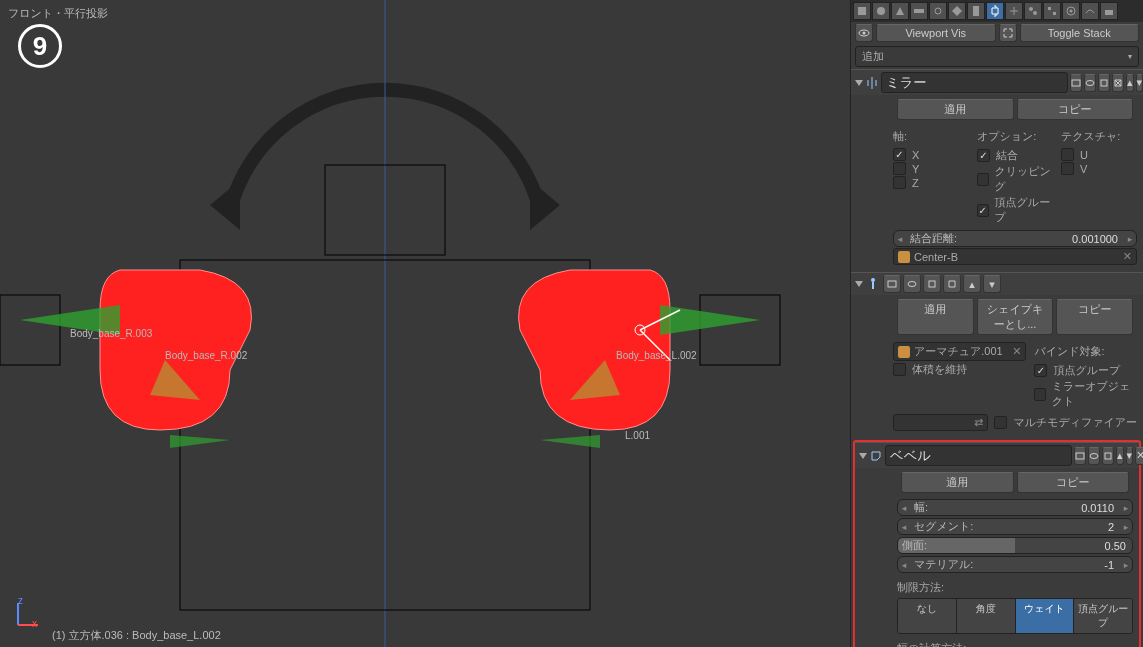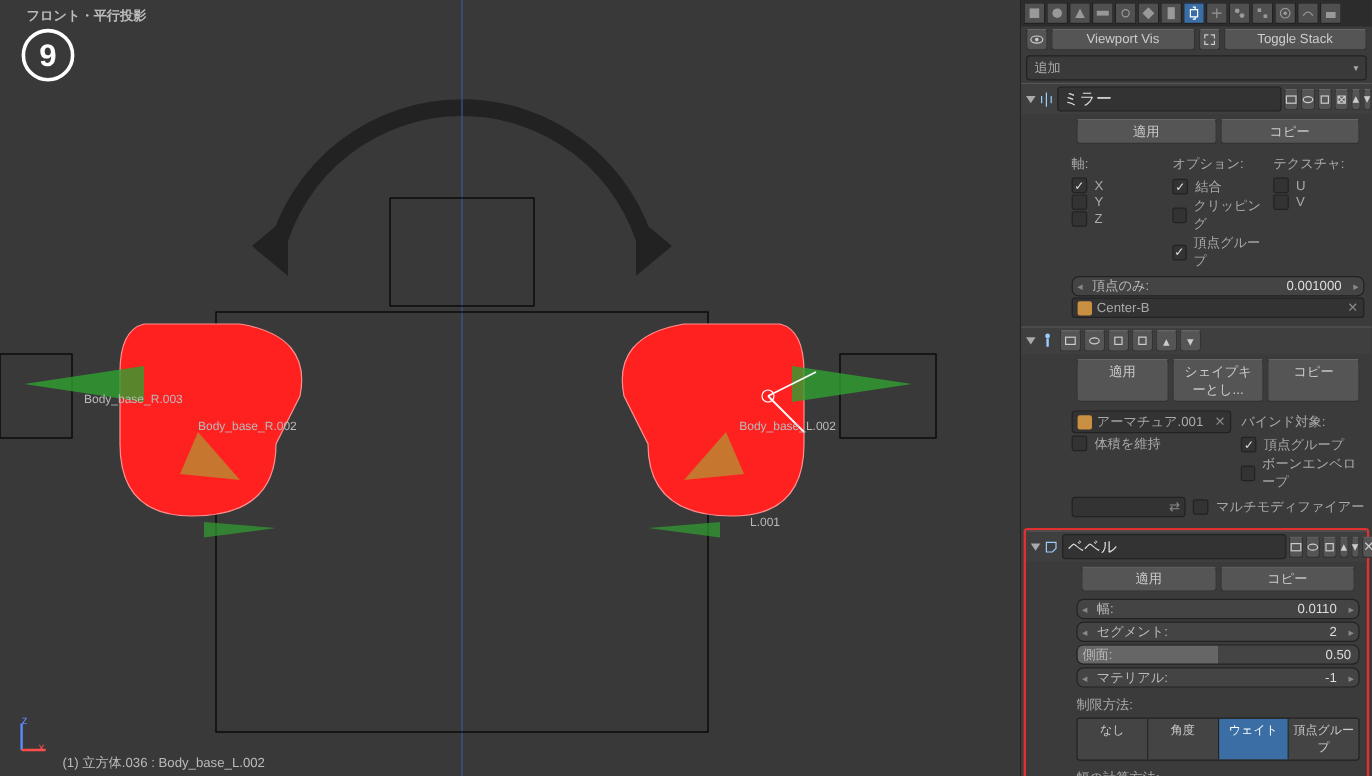--- a/index.html
+++ b/index.html
@@ -1,19 +1,19 @@
 <!DOCTYPE html>
 <html><head>
 <meta charset="utf-8">
 <style>
 * { margin: 0; padding: 0; box-sizing: border-box; font-family: sans-serif; }
 body { background: #393939; color: #aaa; font-size: 11px; width: 1143px; height: 647px; overflow: hidden; display: flex; }
 
 .viewport { flex: 1; position: relative; background: #393939; }
-.viewport-label { position: absolute; top: 6px; left: 22px; color: #bbb; font-weight: bold; }
+.viewport-label { position: absolute; top: 6px; left: 8px; color: #bbb; }
 .step-badge { position: absolute; top: 24px; left: 18px; width: 44px; height: 44px; border: 3px solid #fff; border-radius: 50%; color: #fff; font-size: 26px; font-weight: bold; display: flex; align-items: center; justify-content: center; }
 .viewport-footer { position: absolute; bottom: 4px; left: 52px; color: #bbb; }
 .axis-widget { position: absolute; bottom: 18px; left: 12px; width: 30px; height: 30px; }
 .axis-widget .z { position: absolute; left: 6px; top: -4px; color: #5b8bff; font-size: 10px; }
 .axis-widget .x { position: absolute; left: 20px; bottom: 0; color: #ff4d4d; font-size: 10px; }
 .axis-widget svg { position: absolute; left: 0; top: 0; }
 .bone-label { position: absolute; color: #bbb; font-size: 10px; }
 .wire-svg { position: absolute; top: 0; left: 0; }
 
 .panel { width: 293px; background: #3b3b3b; border-left: 1px solid #222; display: flex; flex-direction: column; overflow-y: auto; }
@@ -293,21 +293,21 @@
             <span>U</span>
           </div>
         <div class="field-row">
             <span class="chk"></span>
             <span>V</span>
           </div>
       </div>
     </div>
     <div class="numfield" style="margin-top:4px">
         <span class="arr">◂</span>
-        <span class="nlbl">頂点のみ:</span>
+        <span class="nlbl">結合距離:</span>
         <span class="nval">0.001000</span>
         <span class="arr">▸</span>
       </div>
     <div class="field-row">
         <div class="objfield">
           <span class="cube"></span>
           <span>Center-B</span>
           <span class="x">✕</span>
         </div>
       </div>
@@ -366,21 +366,21 @@
           </div>
       </div>
       <div>
         <div class="lbl">バインド対象:</div>
         <div class="field-row">
             <span class="chk on"></span>
             <span>頂点グループ</span>
           </div>
         <div class="field-row">
             <span class="chk"></span>
-            <span>ボーンエンベロープ</span>
+            <span>ミラーオブジェクト</span>
           </div>
       </div>
     </div>
     <div class="field-row" style="margin-top:4px">
       <div class="objfield" style="flex:1.3">
           <span style="flex:1"></span>
           <span class="x">⇄</span>
         </div>
       <span class="chk"></span>
         <span>マルチモディファイアー</span>

